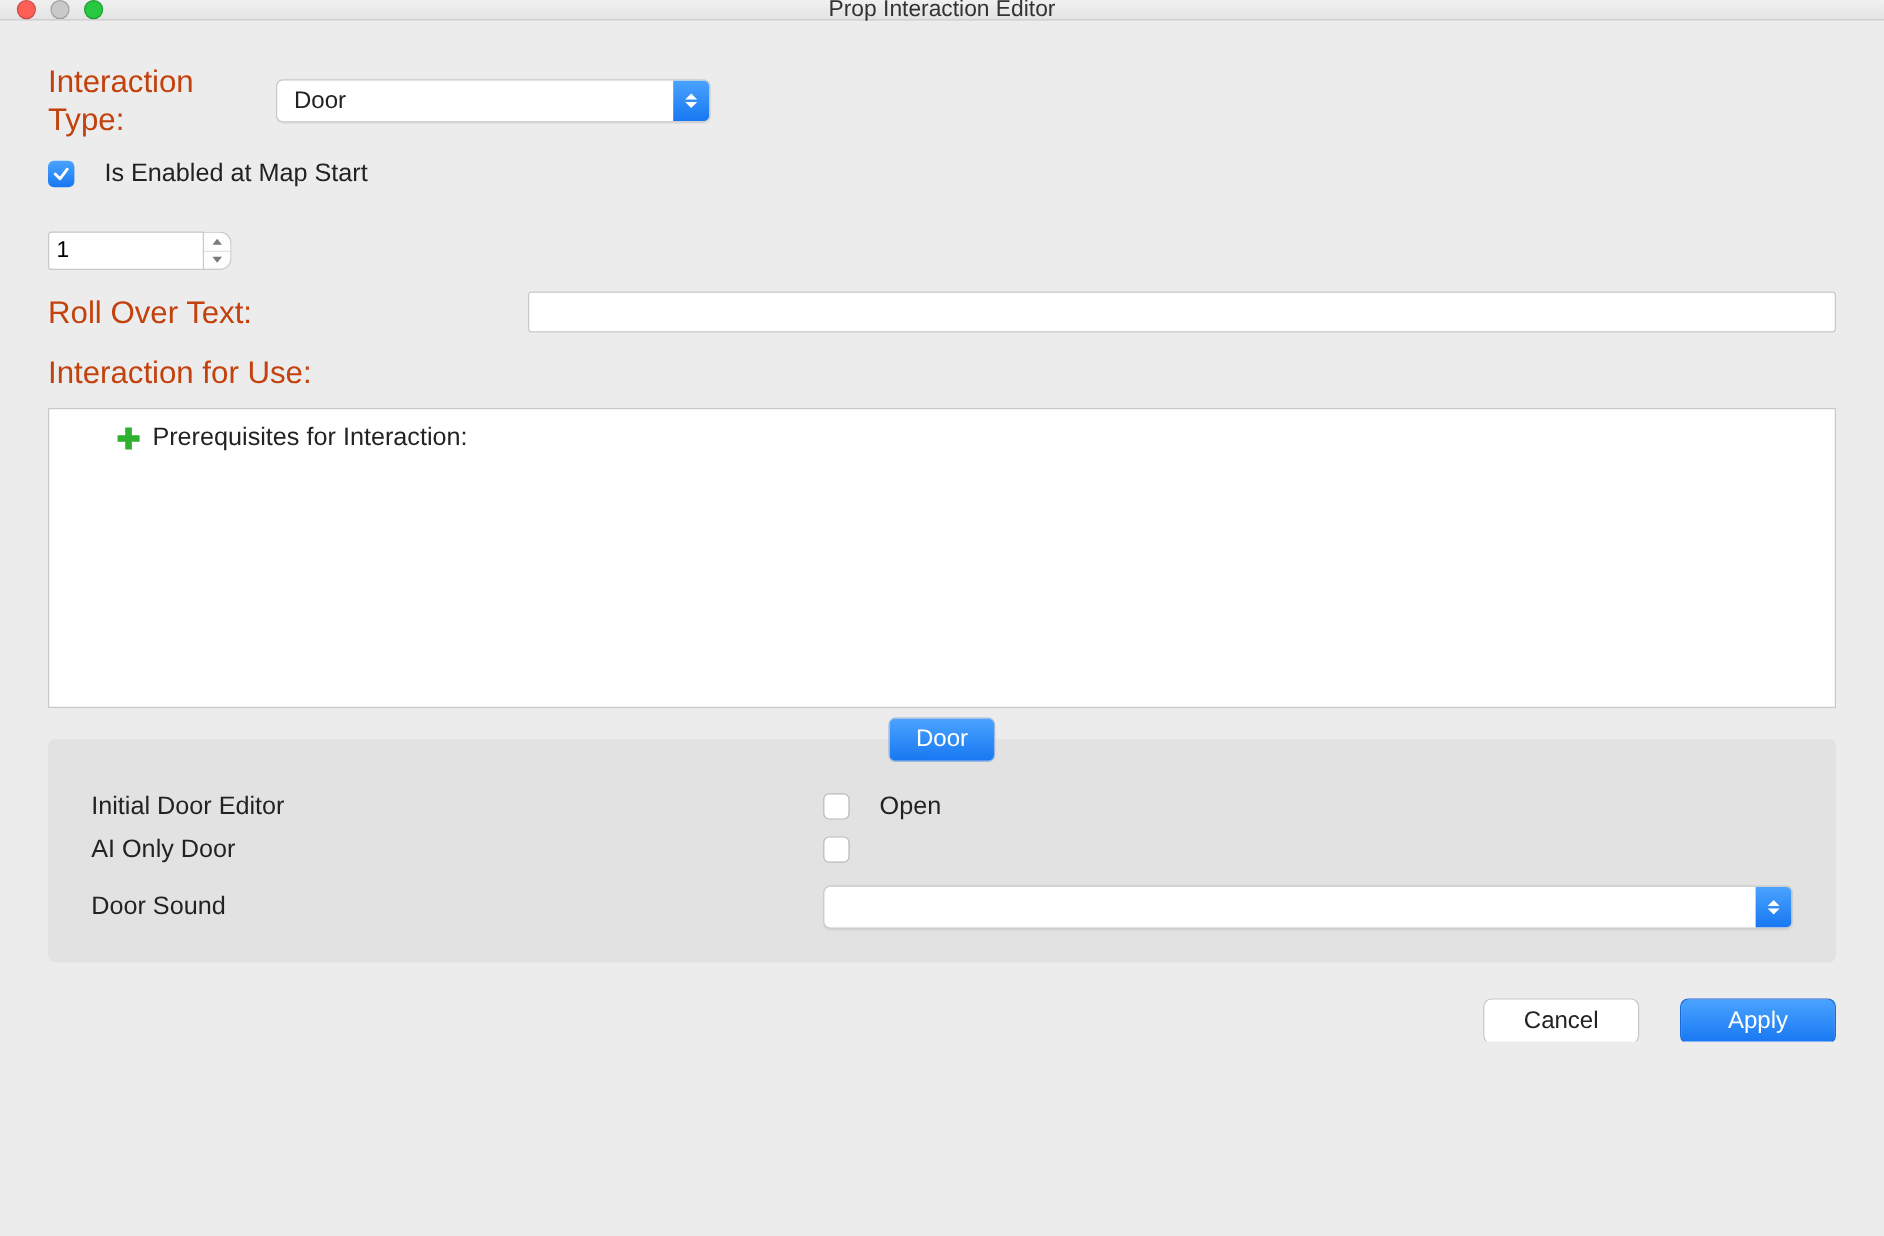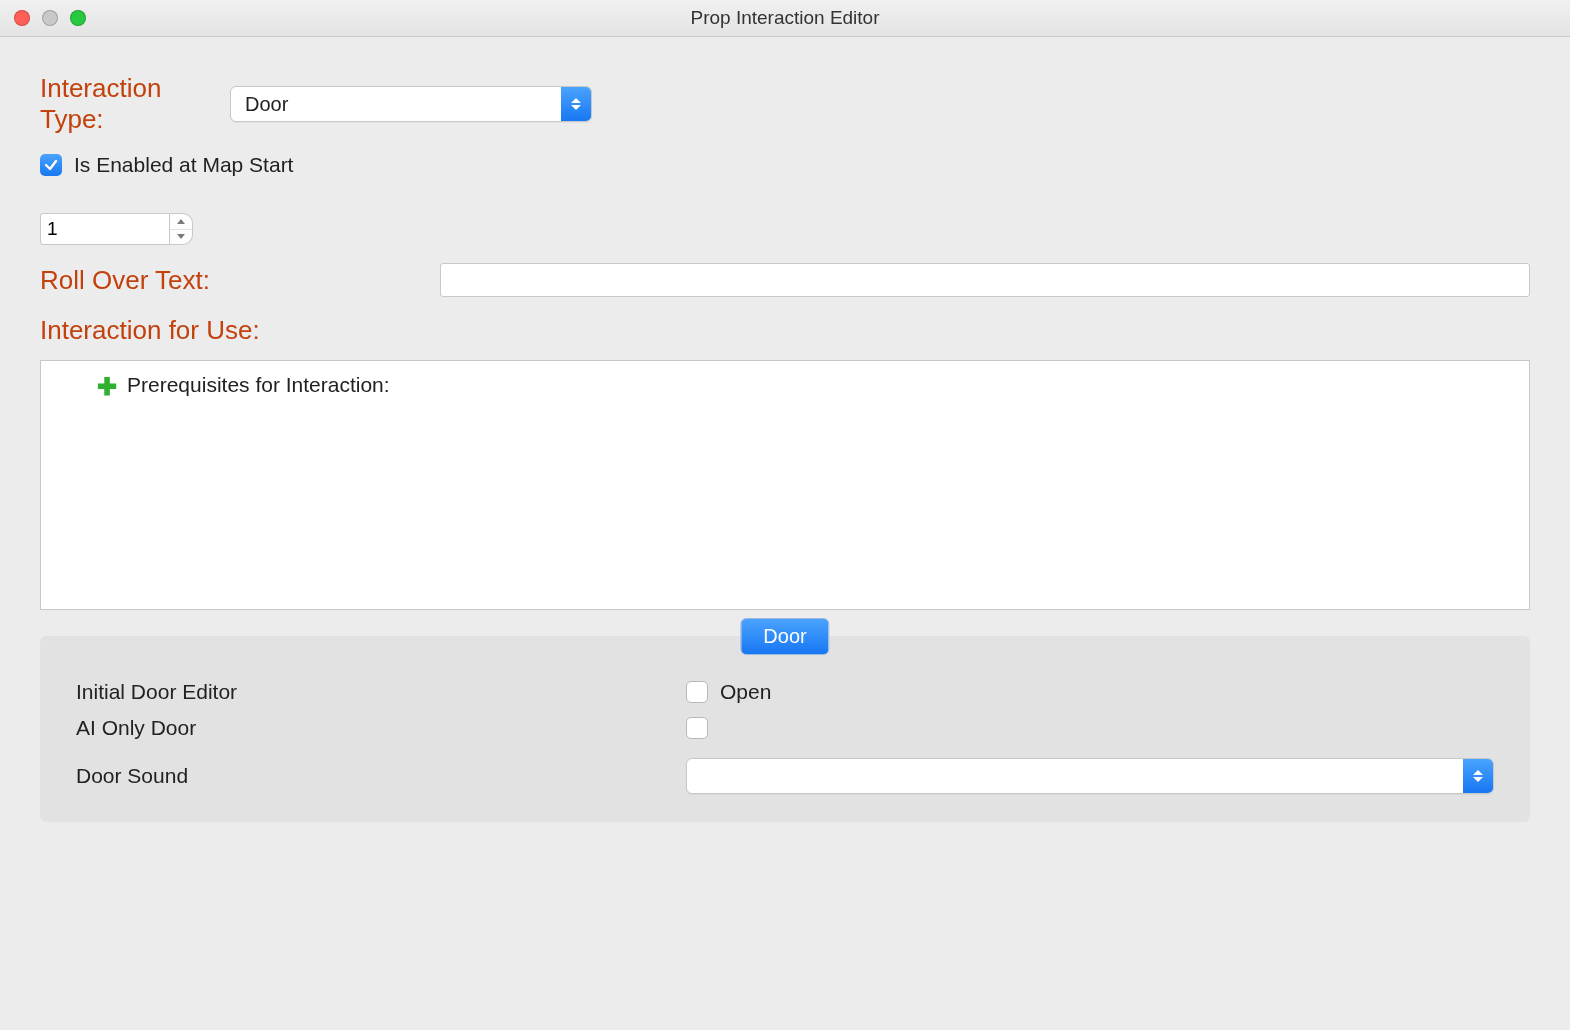--- a/index.html
+++ b/index.html
@@ -99,21 +99,21 @@
     border-left: 5px solid transparent;
     border-right: 5px solid transparent;
   }
   .select .sel-btn .chev.up   { border-bottom: 5px solid #fff; }
   .select .sel-btn .chev.down { border-top: 5px solid #fff; }
 
   
   .chk {
     display: inline-flex;
     align-items: center;
-    gap: 12px;
+    gap: 25px;
     font-size: 21px;
     justify-content: flex-end;
   }
   .chk .box {
     width: 22px;
     height: 22px;
     border-radius: 5px;
     border: 1px solid #b8b8b8;
     background: #fff;
     display: inline-flex;
@@ -364,15 +364,19 @@
                 <div class="chev up"></div>
                 <div class="chev down"></div>
               </div>
             </div>
           </span>
         </div>
 
       </div>
     </div>
 
+    <div class="footer">
+      <div class="btn secondary">Cancel</div>
+      <div class="btn primary">Apply</div>
+    </div>
 
   </div>
 </div>
 
 </body></html>

